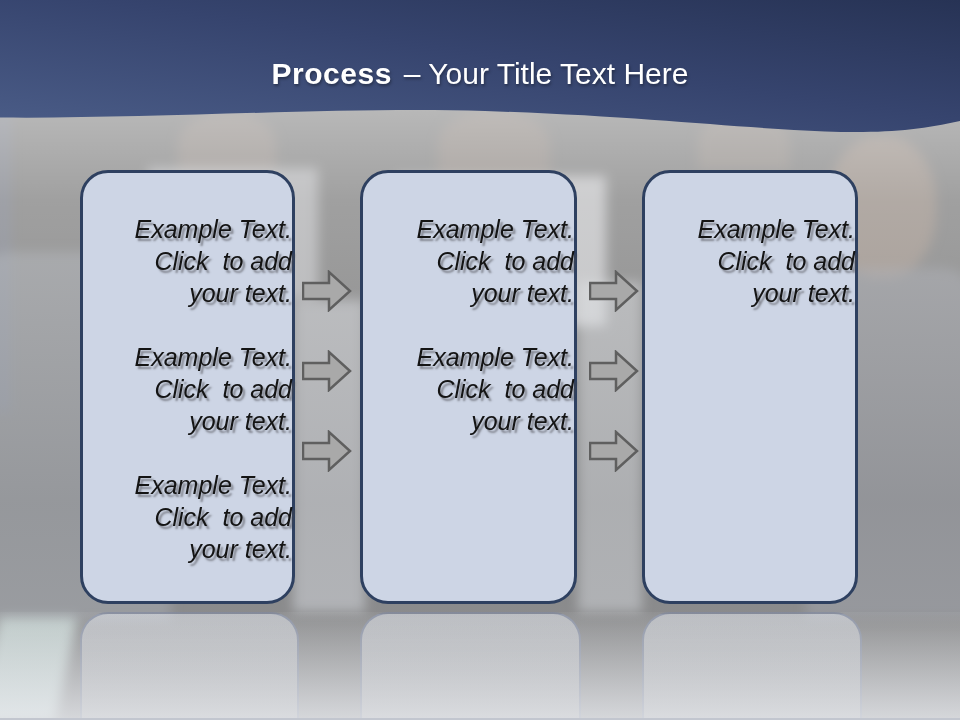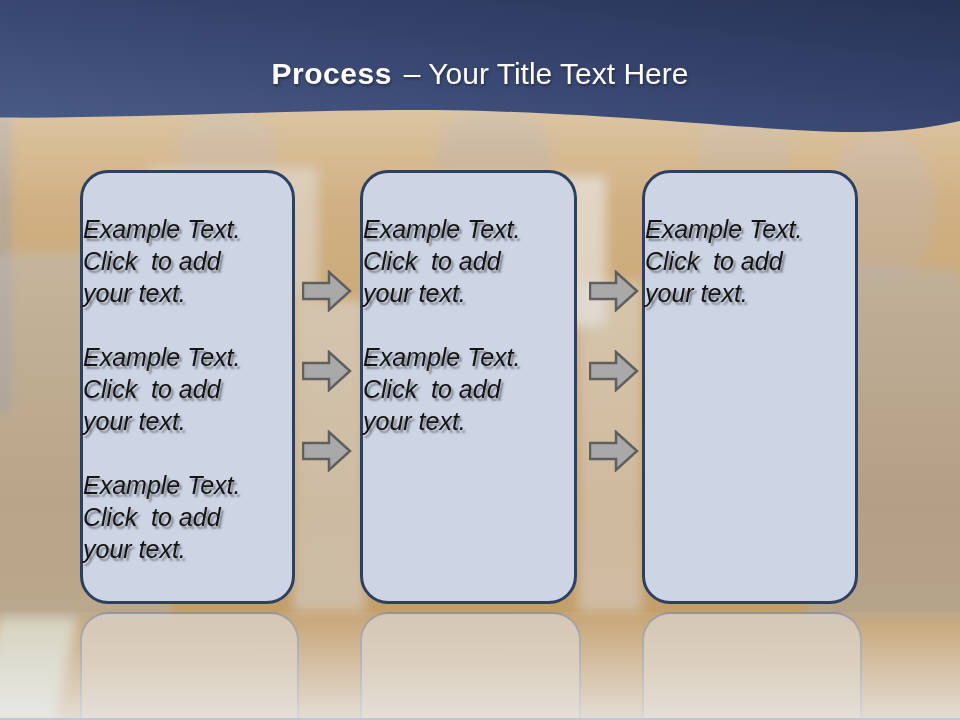--- a/index.html
+++ b/index.html
@@ -1,18 +1,18 @@
 <!DOCTYPE html>
 <html><head>
 <meta charset="utf-8">
 <style>
   html,body{margin:0;padding:0;background:#666;}
   .slide{
     position:relative;width:960px;height:720px;overflow:hidden;
-    background:#a16207;
+    background:#404040;
     font-family:"Liberation Sans",sans-serif;
   }
 
   
   .photo{position:absolute;inset:0;filter:blur(6px);}
   .photo div{position:absolute;}
   .p-left-edge   {left:-4px;top:112px;width:14px;height:300px;background:#3a4663;opacity:.55;}
   .p1-head       {left:-18px;top:118px;width:125px;height:158px;border-radius:46%;
                   background:radial-gradient(circle at 40% 40%,#96викА 0%,#866752 0%,#6e584a 70%);opacity:.55;}
   .p1-body       {left:-34px;top:252px;width:205px;height:368px;border-radius:46px 70px 0 0;background:#7d828e;opacity:.42;}
@@ -41,21 +41,21 @@
   .header-svg{position:absolute;left:0;top:0;}
   .title{position:absolute;left:0;top:54px;width:960px;text-align:center;color:#fff;
          font-size:30px;line-height:40px;text-shadow:1px 2px 3px rgba(0,0,0,.35);white-space:pre;}
   .title .bold{font-weight:bold;letter-spacing:.5px;}
   .title .rest{font-weight:normal;margin-left:12px;}
 
   
   .box{position:absolute;top:170px;height:434px;box-sizing:border-box;
        background:#cdd5e5;border:3px solid #2e4060;border-radius:28px;
        padding-top:40px;}
-  .para{margin:0 0 32px 0;text-align:left;}
+  .para{margin:0 0 32px 0;text-align:right;}
   .line{font-style:italic;font-size:25px;line-height:32px;color:#141414;white-space:pre;
         text-shadow:2.5px 2.5px 2px rgba(70,70,75,.55);}
 
   
   .arrow{position:absolute;width:50px;height:42px;}
 </style>
 </head>
 <body>
 
 <div class="slide">

